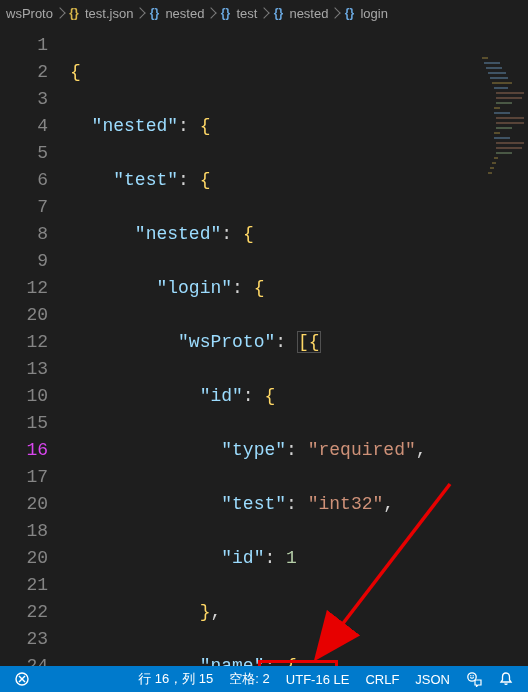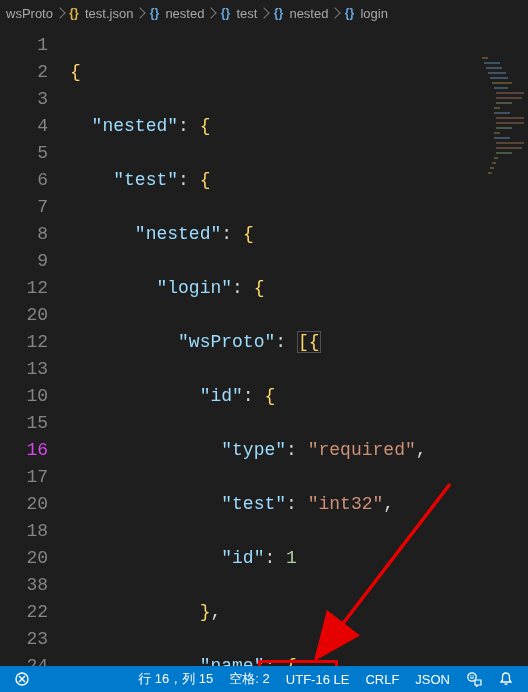--- a/index.html
+++ b/index.html
@@ -152,21 +152,21 @@
       <div class="ln">20</div>
       <div class="ln">12</div>
     <div class="ln">13</div>
       <div class="ln">10</div>
       <div class="ln">15</div>
     <div class="ln" style="color:#d946ef">16</div>
     <div class="ln">17</div>
       <div class="ln">20</div>
       <div class="ln">18</div>
       <div class="ln">20</div>
-    <div class="ln">38</div>
+    <div class="ln">21</div>
       <div class="ln">22</div>
       <div class="ln">23</div>
       <div class="ln">24</div>
   </div>
   <div class="code">
 <div class="cl"><span class="p">{</span></div>
 <div class="cl">  <span class="k">"<span>nested</span>"</span><span class="col">:</span> <span class="p">{</span></div>
 <div class="cl">    <span class="k">"<span>test</span>"</span><span class="col">:</span> <span class="p">{</span></div>
 <div class="cl">      <span class="k">"<span>nested</span>"</span><span class="col">:</span> <span class="p">{</span></div>
 <div class="cl">        <span class="k">"<span>login</span>"</span><span class="col">:</span> <span class="p">{</span></div>

